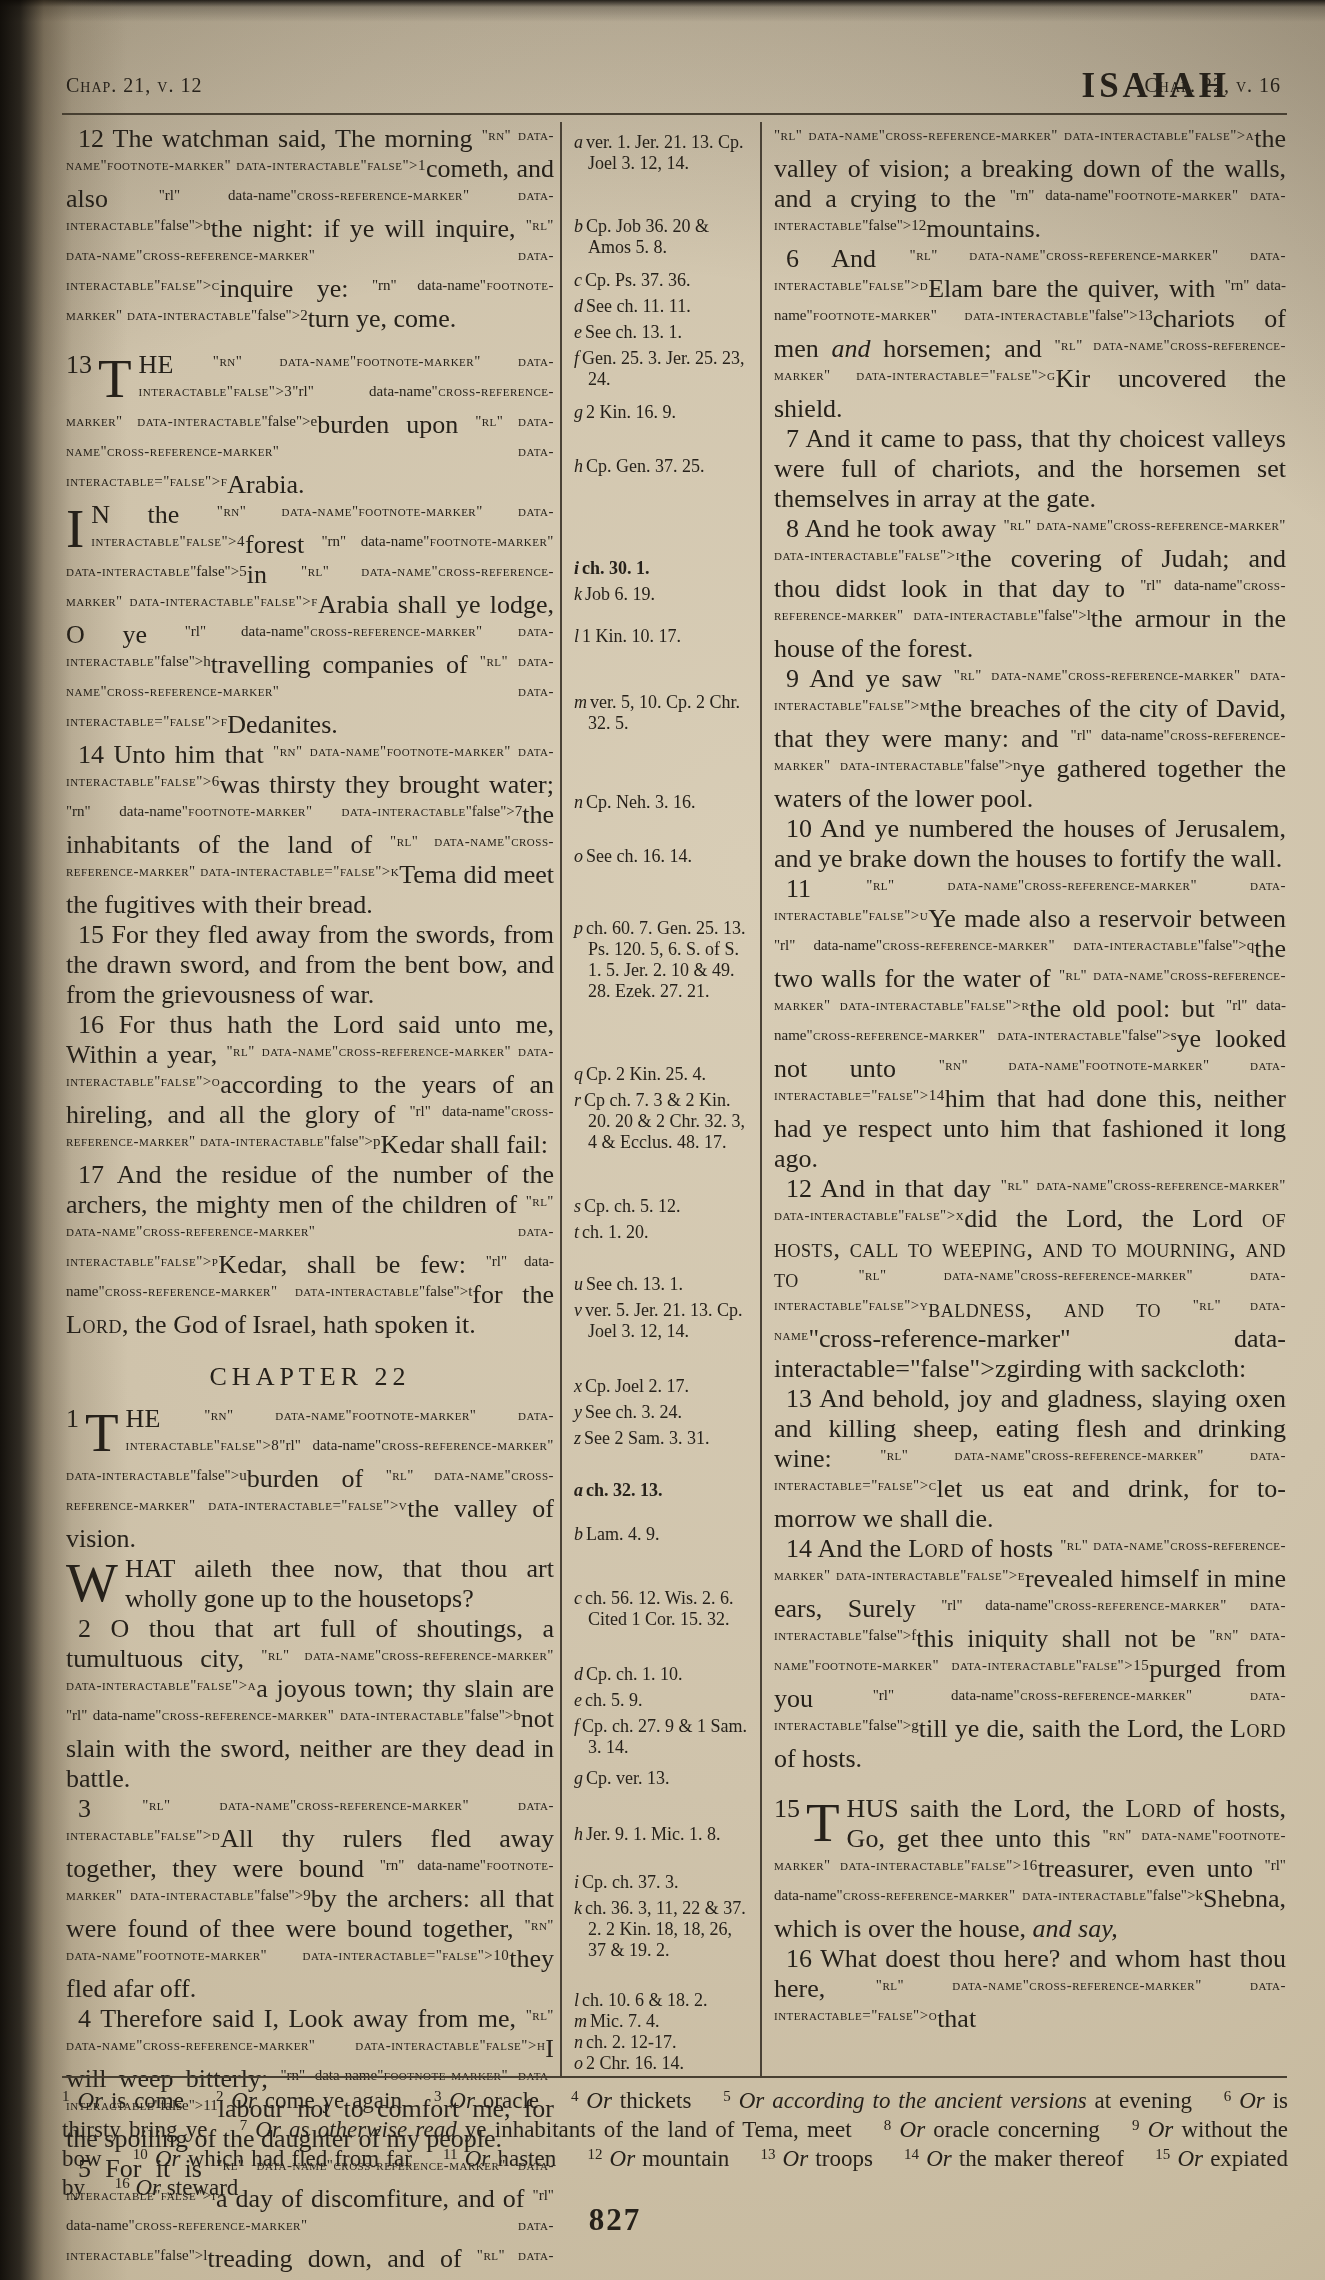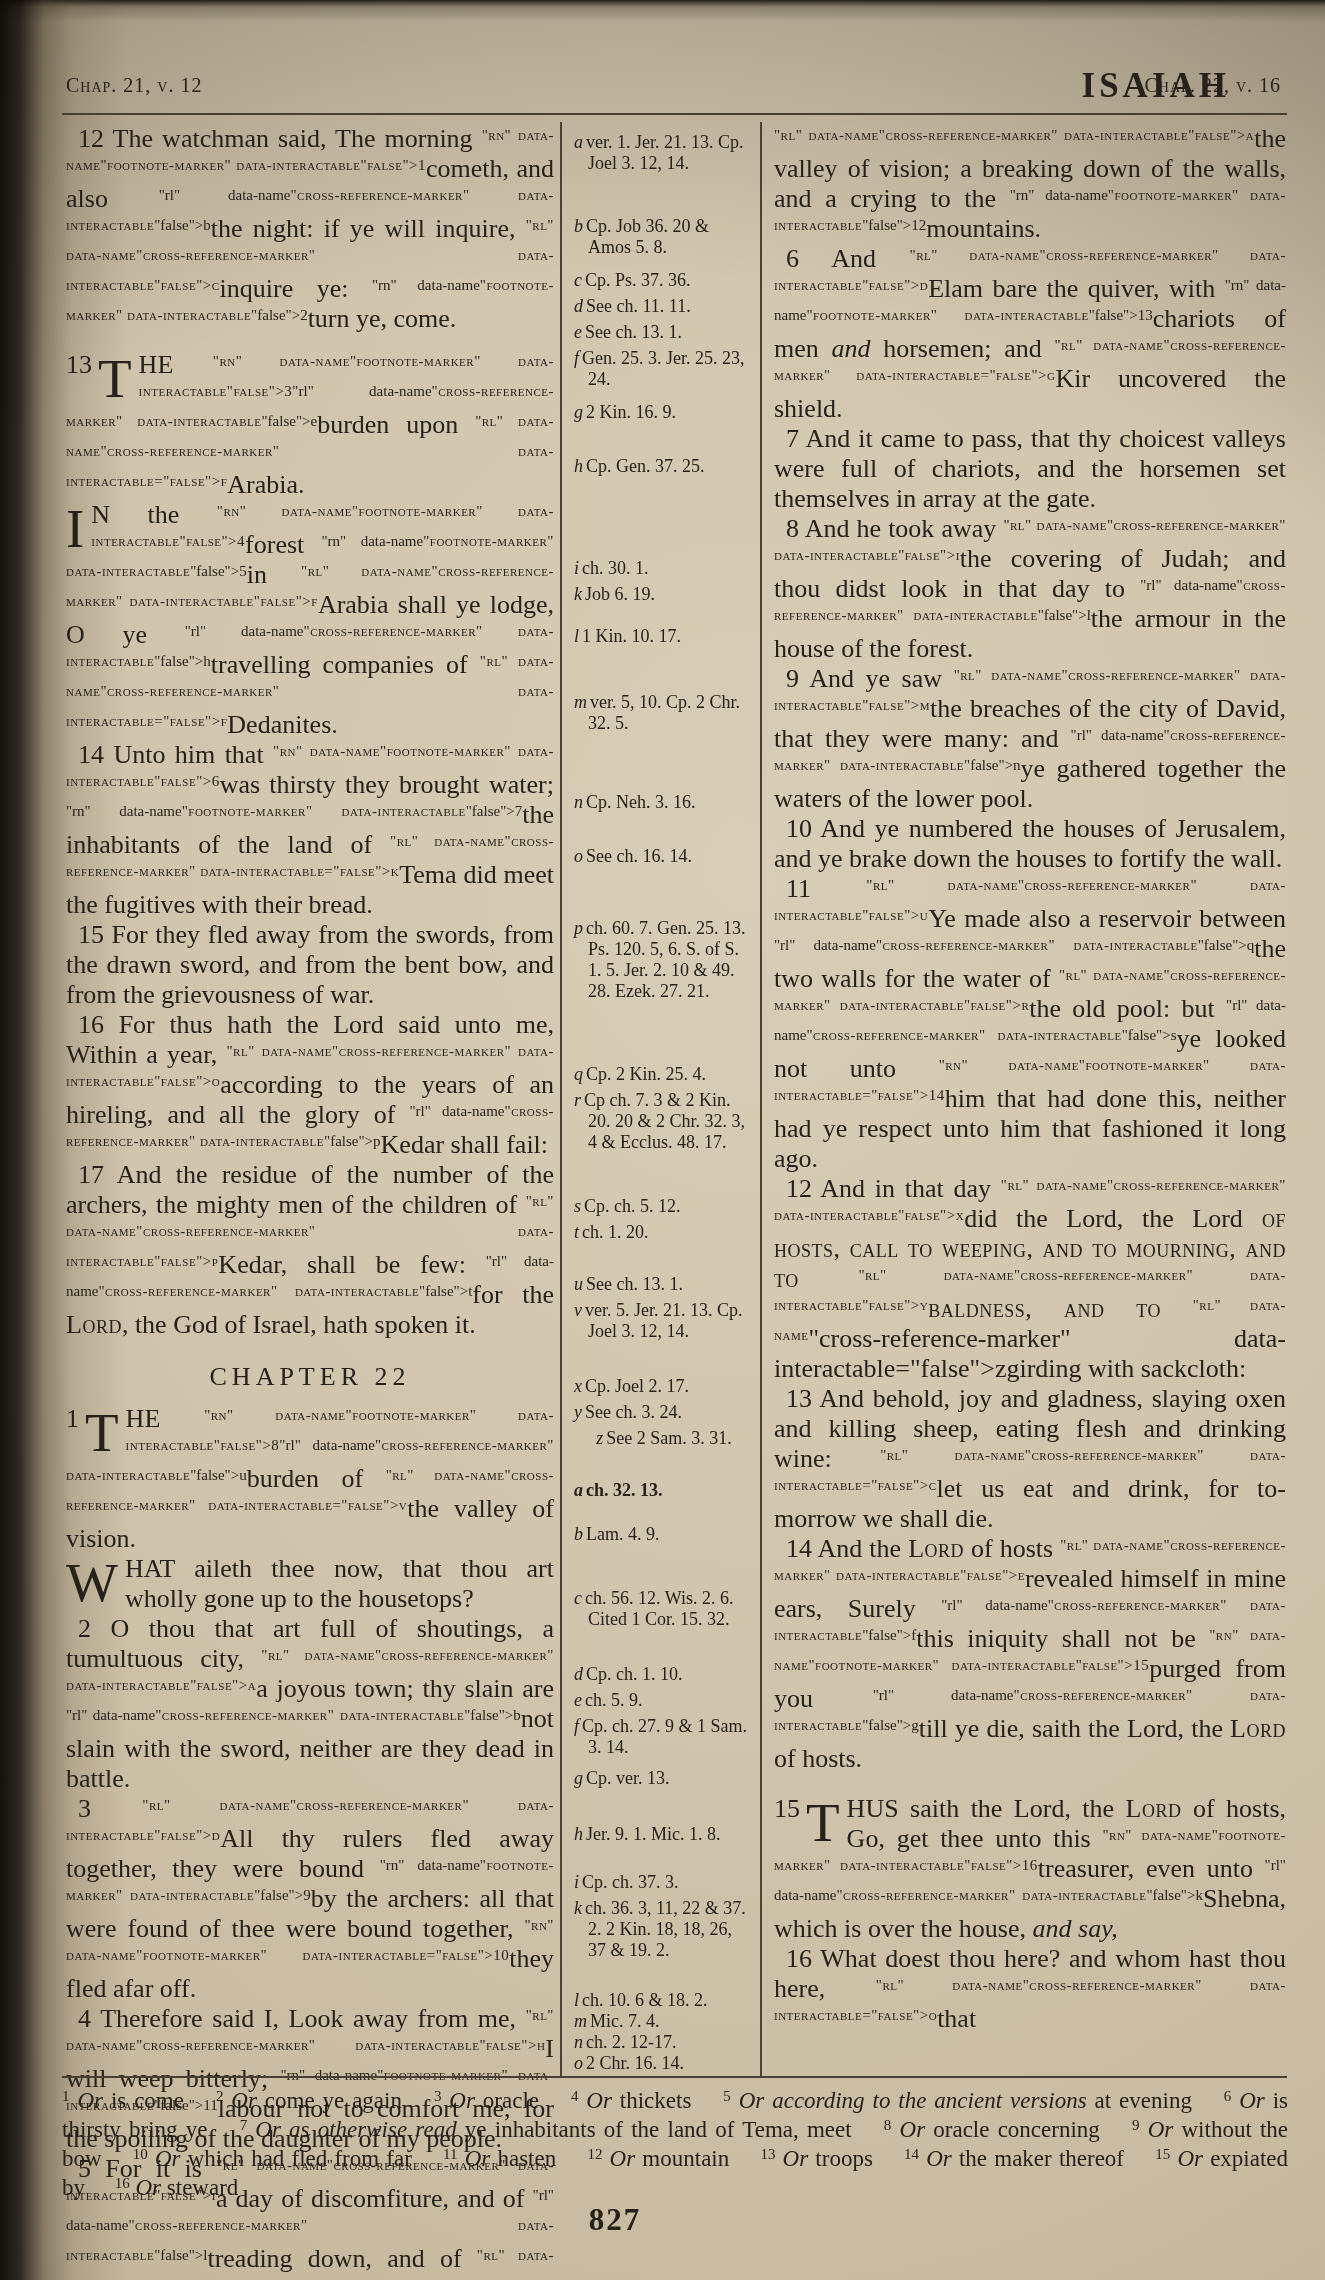--- a/index.html
+++ b/index.html
@@ -117,36 +117,36 @@
 <div id="vr1" class="vrule"></div>
 <div id="col-refs">
     <div class="ref" style="top: 8px;"><i class="rk">a</i>ver. 1. Jer. 21. 13. Cp. Joel 3. 12, 14.</div>
     <div class="ref" style="top: 92px;"><i class="rk">b</i>Cp. Job 36. 20 &amp; Amos 5. 8.</div>
     <div class="ref" style="top: 146px;"><i class="rk">c</i>Cp. Ps. 37. 36.</div>
     <div class="ref" style="top: 172px;"><i class="rk">d</i>See ch. 11. 11.</div>
     <div class="ref" style="top: 198px;"><i class="rk">e</i>See ch. 13. 1.</div>
     <div class="ref" style="top: 224px;"><i class="rk">f</i>Gen. 25. 3. Jer. 25. 23, 24.</div>
     <div class="ref" style="top: 278px;"><i class="rk">g</i>2 Kin. 16. 9.</div>
     <div class="ref" style="top: 332px;"><i class="rk">h</i>Cp. Gen. 37. 25.</div>
-    <div class="ref" style="top: 434px;"><i class="rk">i</i>ch. 30. 1.</div>
+    <div class="ref" style="top: 434px; font-weight: bold;"><i class="rk">i</i>ch. 30. 1.</div>
     <div class="ref" style="top: 460px;"><i class="rk">k</i>Job 6. 19.</div>
     <div class="ref" style="top: 502px;"><i class="rk">l</i>1 Kin. 10. 17.</div>
     <div class="ref" style="top: 568px;"><i class="rk">m</i>ver. 5, 10. Cp. 2 Chr. 32. 5.</div>
     <div class="ref" style="top: 668px;"><i class="rk">n</i>Cp. Neh. 3. 16.</div>
     <div class="ref" style="top: 722px;"><i class="rk">o</i>See ch. 16. 14.</div>
     <div class="ref" style="top: 794px;"><i class="rk">p</i>ch. 60. 7. Gen. 25. 13. Ps. 120. 5, 6. S. of S. 1. 5. Jer. 2. 10 &amp; 49. 28. Ezek. 27. 21.</div>
     <div class="ref" style="top: 940px;"><i class="rk">q</i>Cp. 2 Kin. 25. 4.</div>
     <div class="ref" style="top: 966px;"><i class="rk">r</i>Cp ch. 7. 3 &amp; 2 Kin. 20. 20 &amp; 2 Chr. 32. 3, 4 &amp; Ecclus. 48. 17.</div>
     <div class="ref" style="top: 1072px;"><i class="rk">s</i>Cp. ch. 5. 12.</div>
     <div class="ref" style="top: 1098px;"><i class="rk">t</i>ch. 1. 20.</div>
     <div class="ref" style="top: 1150px;"><i class="rk">u</i>See ch. 13. 1.</div>
     <div class="ref" style="top: 1176px;"><i class="rk">v</i>ver. 5. Jer. 21. 13. Cp. Joel 3. 12, 14.</div>
     <div class="ref" style="top: 1252px;"><i class="rk">x</i>Cp. Joel 2. 17.</div>
     <div class="ref" style="top: 1278px;"><i class="rk">y</i>See ch. 3. 24.</div>
-    <div class="ref" style="top: 1304px; text-align: center;"><i class="rk">z</i>See 2 Sam. 3. 31.</div>
+    <div class="ref" style="top: 1304px;"><i class="rk">z</i>See 2 Sam. 3. 31.</div>
     <div class="ref" style="top: 1356px; font-weight: bold;"><i class="rk">a</i>ch. 32. 13.</div>
     <div class="ref" style="top: 1400px;"><i class="rk">b</i>Lam. 4. 9.</div>
     <div class="ref" style="top: 1464px;"><i class="rk">c</i>ch. 56. 12. Wis. 2. 6. Cited 1 Cor. 15. 32.</div>
     <div class="ref" style="top: 1540px;"><i class="rk">d</i>Cp. ch. 1. 10.</div>
     <div class="ref" style="top: 1566px;"><i class="rk">e</i>ch. 5. 9.</div>
     <div class="ref" style="top: 1592px;"><i class="rk">f</i>Cp. ch. 27. 9 &amp; 1 Sam. 3. 14.</div>
     <div class="ref" style="top: 1644px;"><i class="rk">g</i>Cp. ver. 13.</div>
     <div class="ref" style="top: 1700px;"><i class="rk">h</i>Jer. 9. 1. Mic. 1. 8.</div>
     <div class="ref" style="top: 1748px;"><i class="rk">i</i>Cp. ch. 37. 3.</div>
     <div class="ref" style="top: 1774px;"><i class="rk">k</i>ch. 36. 3, 11, 22 &amp; 37. 2. 2 Kin. 18, 18, 26, 37 &amp; 19. 2.</div>

